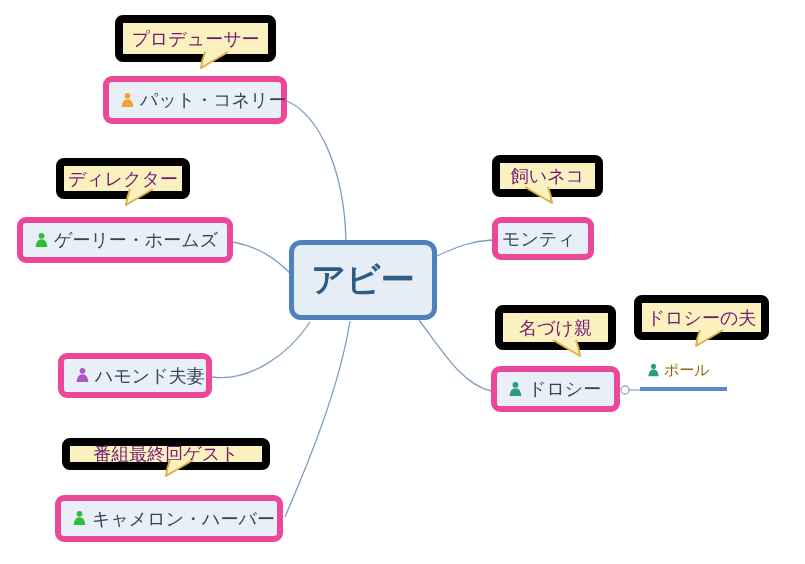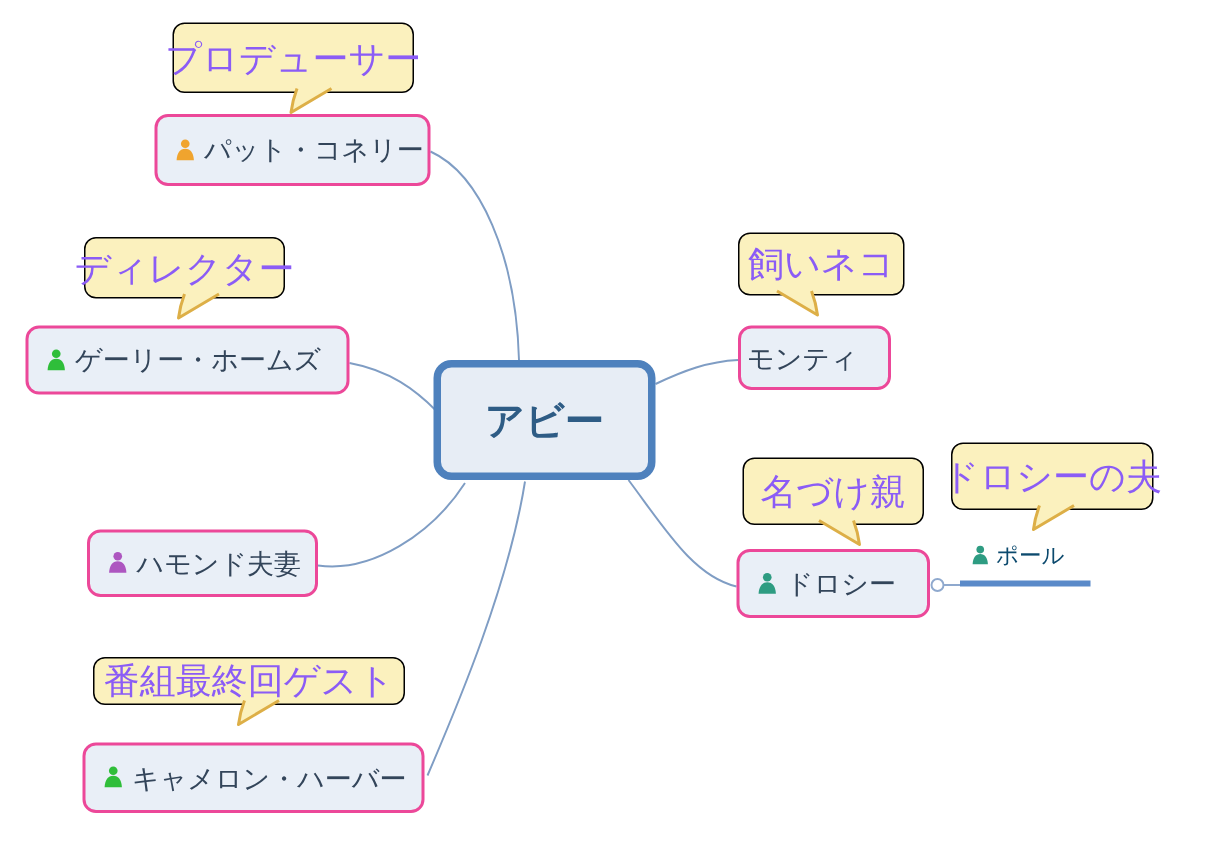--- a/index.html
+++ b/index.html
@@ -2,41 +2,41 @@
 <html><head>
 <meta charset="utf-8">
 <style>
   html,body{margin:0;padding:0;background:#fff;}
   .canvas{
     position:relative;width:805px;height:564px;background:#ffffff;
     font-family:"Liberation Sans",sans-serif;overflow:hidden;
   }
   .wires{position:absolute;left:0;top:0;z-index:0;}
   .callout{
-    position:absolute;z-index:2;background:#FBF1BE;border:1px solid #000000;
+    position:absolute;z-index:2;background:#FBF1BE;border:8px solid #000000;
     border-radius:8px;display:flex;align-items:center;justify-content:center;
-    font-size:24px;color:#8b5cf6;box-sizing:border-box;white-space:nowrap;
+    font-size:18px;color:#701a75;box-sizing:border-box;white-space:nowrap;
   }
   .tail{position:absolute;top:calc(100% - 2px);width:28px;height:18px;overflow:visible;z-index:3;}
   .tail.mirror{transform:scaleX(-1);}
   .node{
-    position:absolute;z-index:2;background:#E9EFF7;border:2px solid #ec4899;
+    position:absolute;z-index:2;background:#E9EFF7;border:6px solid #ec4899;
     border-radius:9px;display:flex;align-items:center;gap:4px;
     font-size:18px;color:#33455A;box-sizing:border-box;padding:0 8px 0 10px;white-space:nowrap;
   }
   .node.centered{justify-content:flex-start;padding:0 4px;}
   .center-node{
     position:absolute;z-index:2;background:#E7EDF5;border:5px solid #4E81BD;
     border-radius:12px;display:flex;align-items:center;justify-content:center;
-    font-size:26px;font-weight:bold;color:#2E5C85;box-sizing:border-box;white-space:nowrap;
+    font-size:34px;font-weight:bold;color:#2E5C85;box-sizing:border-box;white-space:nowrap;
   }
   .person{flex:0 0 auto;display:block;}
   .paul{
     position:absolute;z-index:2;display:flex;align-items:center;gap:3px;
-    font-size:15px;color:#0c4a6e;white-space:nowrap;
+    font-size:15px;color:#a16207;white-space:nowrap;
   }
 </style>
 </head>
 <body>
 
 <div class="canvas">
 
   <svg class="wires" width="805" height="564" viewBox="0 0 805 564">
     <path d="M287,101 C320,116 344,170 346,240" fill="none" stroke="#7F9DC4" stroke-width="1.3"></path>
     <path d="M233,242 C260,247 277,260 291,274" fill="none" stroke="#7F9DC4" stroke-width="1.3"></path>

